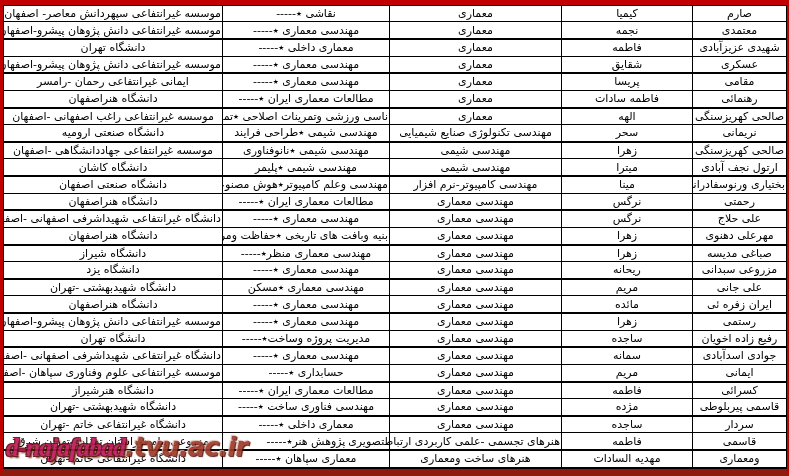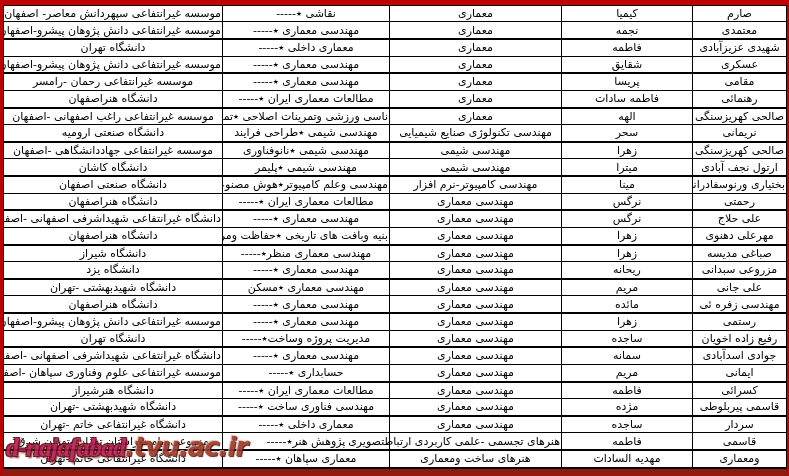--- a/index.html
+++ b/index.html
@@ -74,21 +74,21 @@
           <td>شقایق</td>
           <td>معماری</td>
           <td>مهندسی معماری ٭-----</td>
           <td>موسسه غیرانتفاعی دانش پژوهان پیشرو-اصفهان</td>
         </tr>
         <tr>
           <td>مقامی</td>
           <td>پریسا</td>
           <td>معماری</td>
           <td>مهندسی معماری ٭-----</td>
-          <td>موسسه غیرانتفاعی رحمان -رامسر</td>
+          <td>ایمانی غیرانتفاعی رحمان -رامسر</td>
         </tr>
         <tr>
           <td>رهنمائی</td>
           <td>فاطمه سادات</td>
           <td>معماری</td>
           <td>مطالعات معماری ایران ٭-----</td>
           <td>دانشگاه هنراصفهان</td>
         </tr>
         <tr>
           <td>صالحی کهریزسنگی</td>
@@ -161,21 +161,21 @@
           <td>دانشگاه یزد</td>
         </tr>
         <tr>
           <td>علی جانی</td>
           <td>مریم</td>
           <td>مهندسی معماری</td>
           <td>مهندسی معماری ٭مسکن</td>
           <td>دانشگاه شهیدبهشتی -تهران</td>
         </tr>
         <tr>
-          <td>مهندسی زفره ئی</td>
+          <td>ایران زفره ئی</td>
           <td>مائده</td>
           <td>مهندسی معماری</td>
           <td>مهندسی معماری ٭-----</td>
           <td>دانشگاه هنراصفهان</td>
         </tr>
         <tr>
           <td>رستمی</td>
           <td>زهرا</td>
           <td>مهندسی معماری</td>
           <td>مهندسی معماری ٭-----</td>

